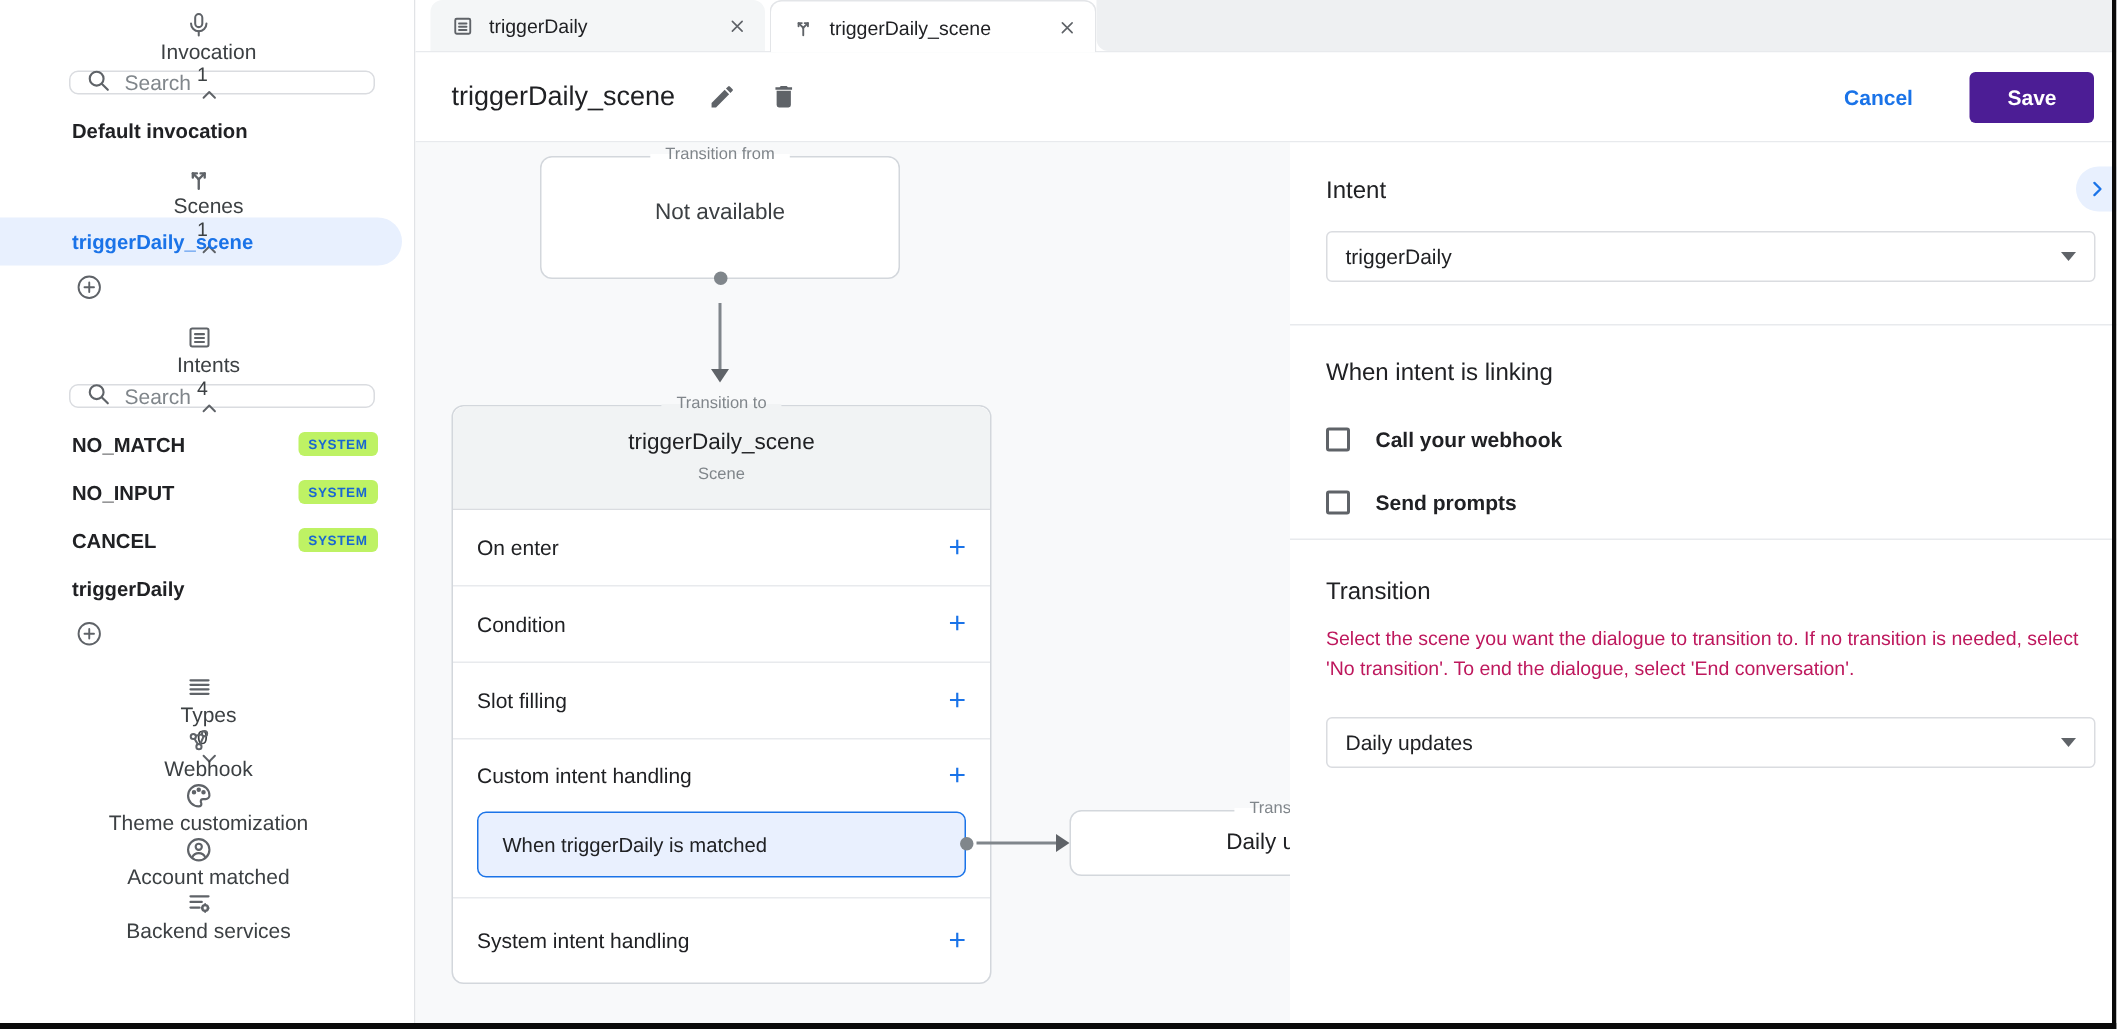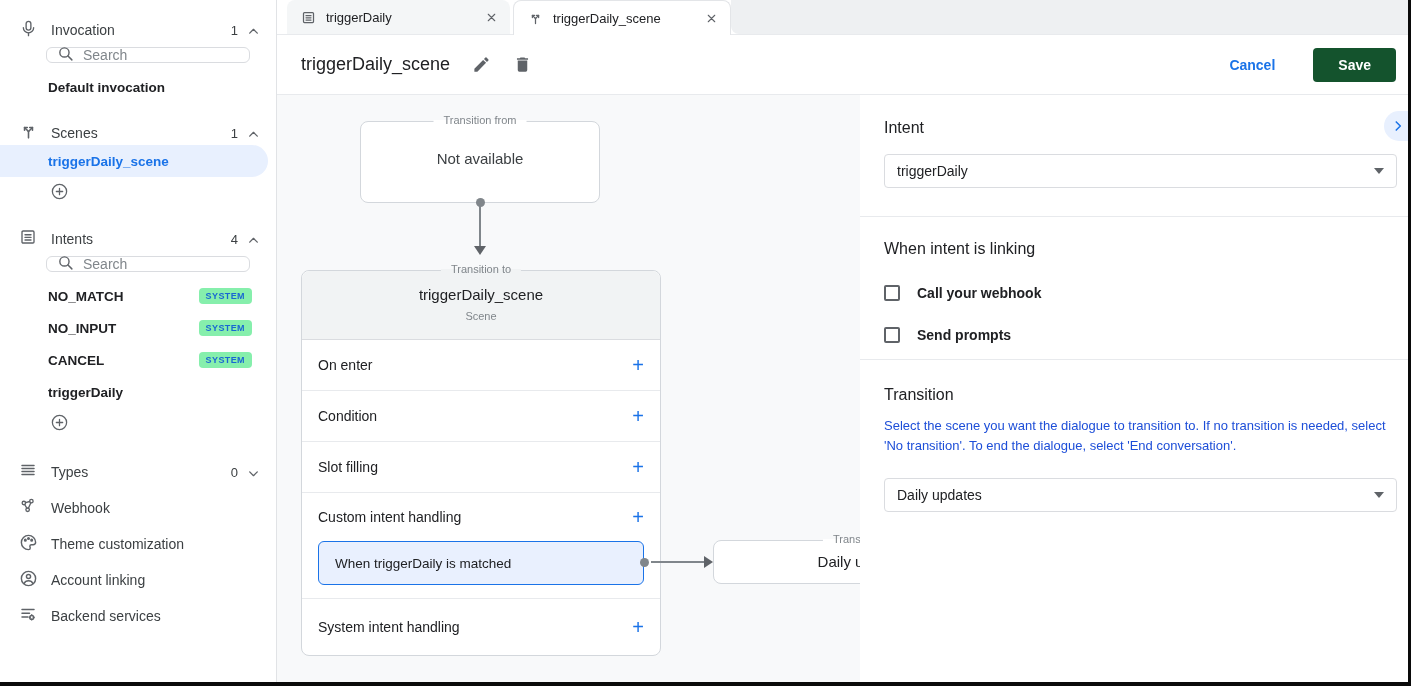--- a/index.html
+++ b/index.html
@@ -10,22 +10,22 @@
   }
   .app { position: absolute; inset: 0; display: flex; }
 
   
   .sidebar {
     width: 277px; min-width: 277px; height: 682px;
     border-right: 1px solid #e1e3e6; background: #fff;
     padding-top: 6px; overflow: hidden; font-size: 14px;
   }
   .sec-header {
-    display: flex; align-items: flex-end; height: 32px;
-    padding: 0 16px 0 18px; color: #3c4043; cursor: pointer;
+    display: flex; align-items: center; height: 32px;
+    padding: 0 16px 0 18px; color: #3c4043; cursor: pointer; flex-direction: column;
   }
   .sec-header .sicon { width: 20px; height: 20px; margin-right: 13px; flex: none; display:flex; align-items:center; justify-content:center; }
   .sec-label { flex: 1; color: #3c4043; }
   .sec-count { color: #3c4043; font-size: 13px; margin-right: 8px; }
   .chev { width: 14px; height: 14px; display: flex; align-items: center; justify-content: center; }
   .searchbox {
     margin: 9px 26px 8px 46px; height: 16px;
     border: 1px solid #dadce0; border-radius: 6px;
     display: flex; align-items: center; padding: 0 10px; gap: 9px; background: #fff;
   }
@@ -34,21 +34,21 @@
     height: 32px; display: flex; align-items: center;
     padding: 0 24px 0 48px; font-weight: bold; font-size: 13.5px;
     color: #202124; cursor: pointer;
   }
   .side-item.selected {
     background: #e8f0fe; color: #1a73e8; width: 268px;
     border-radius: 0 17px 17px 0;
   }
   .side-item .ilabel { flex: 1; }
   .badge {
-    background: #86efac; color: #1967d2; font-size: 9px; font-weight: bold;
+    background: #bef264; color: #1967d2; font-size: 9px; font-weight: bold;
     letter-spacing: 0.4px; padding: 3px 7px; border-radius: 4px;
   }
   .add-row { height: 32px; display: flex; align-items: center; padding-left: 50px; cursor: pointer; }
   .spacer4 { height: 4px; } .spacer6 { height: 6px; } .spacer8 { height: 8px; }
   svg.gicon { stroke: #5f6368; fill: none; stroke-width: 1.7; stroke-linecap: round; stroke-linejoin: round; }
   svg.gicon-fill { fill: #5f6368; stroke: none; }
 
   
   .main { flex: 1; display: flex; flex-direction: column; position: relative; }
 
@@ -74,37 +74,37 @@
     padding: 0 15px 0 24px; border-bottom: 1px solid #e8eaed;
   }
   .page-title { font-size: 18px; font-weight: normal; color: #202124; }
   .hicon { margin-left: 22px; cursor: pointer; display: flex; }
   .hspacer { flex: 1; }
   .btn-cancel {
     background: none; border: none; color: #1a73e8; font-size: 14px; font-weight: bold;
     font-family: inherit; cursor: pointer; margin-right: 38px;
   }
   .btn-save {
-    background: #14532d; color: #fff; border: none; border-radius: 4px;
+    background: #4c1d95; color: #fff; border: none; border-radius: 4px;
     font-size: 14px; font-weight: bold; font-family: inherit;
     padding: 9px 25px; cursor: pointer;
   }
 
   
   .workarea { flex: 1; display: flex; position: relative; height: 587px; }
 
   
   .canvas { width: 583px; min-width: 583px; background: #f8f9fa; position: relative; overflow: hidden; }
   .nodebox { position: absolute; background: #fff; border: 1px solid #d3d7dc; border-radius: 8px; }
   .legend {
     position: absolute; top: -8px; left: 50%; transform: translateX(-50%);
     font-size: 11px; color: #80868b; padding: 0 10px; white-space: nowrap;
     background: linear-gradient(#f8f9fa 50%, #ffffff 50%);
   }
-  .from-box { left: 83px; top: 26px; width: 240px; height: 82px; }
+  .from-box { left: 83px; top: 9px; width: 240px; height: 82px; }
   .from-box .nb-text { position: absolute; width: 100%; top: 28px; text-align: center; font-size: 15px; color: #3c4043; }
   .conn-dot { position: absolute; width: 9px; height: 9px; border-radius: 50%; background: #80868b; }
   .vline { position: absolute; left: 202px; top: 107px; width: 2px; height: 46px; background: #80868b; }
   .arrow-down {
     position: absolute; left: 197px; top: 151px; width: 0; height: 0;
     border-left: 6px solid transparent; border-right: 6px solid transparent; border-top: 9px solid #5f6368;
   }
   .scene-card { left: 24px; top: 175px; width: 360px; }
   .card-header {
     background: #f1f3f4; border-bottom: 1px solid #dadce0;
@@ -151,21 +151,21 @@
     margin-right: 2px;
   }
   .caret {
     width: 0; height: 0; border-left: 5px solid transparent; border-right: 5px solid transparent;
     border-top: 6px solid #5f6368;
   }
   .divider { border-top: 1px solid #e8eaed; margin: 0 -12px 0 -24px; }
   .cbrow { display: flex; align-items: center; gap: 17px; margin-bottom: 26px; cursor: pointer; }
   .checkbox { width: 16px; height: 16px; border: 2px solid #5f6368; border-radius: 2px; background: #fff; flex: none; }
   .cblabel { font-size: 14px; font-weight: bold; color: #202124; }
-  .panel-desc { font-size: 13px; color: #1d4ed8; line-height: 1.55; max-width: 512px; }
+  .panel-desc { font-size: 13px; color: #be185d; line-height: 1.55; max-width: 512px; }
 
   
   .edge-right { position: absolute; top: 0; right: 0; width: 3px; height: 686px; background: #0a0a0a; z-index: 50; }
   .edge-bottom { position: absolute; left: 0; bottom: 0; width: 1411px; height: 4px; background: #0a0a0a; z-index: 50; }
 </style>
 </head>
 <body>
 
 <div class="app">
 
@@ -326,21 +326,21 @@
     </div>
     <div class="spacer4"></div>
     <div class="sec-header">
       <span class="sicon">
         <svg class="gicon" width="19" height="19" viewBox="0 0 24 24" style="stroke-width:1.8">
             <circle cx="12" cy="12" r="9"></circle>
             <circle cx="12" cy="9.5" r="2.6"></circle>
             <path d="M6.5 18.4c1-2.4 3-3.6 5.5-3.6s4.5 1.2 5.5 3.6"></path>
           </svg>
       </span>
-      <span class="sec-label">Account linking</span>
+      <span class="sec-label">Account matched</span>
     </div>
     <div class="spacer4"></div>
     <div class="sec-header">
       <span class="sicon">
         <svg class="gicon" width="18" height="18" viewBox="0 0 24 24" style="stroke-width:2">
             <path d="M4 6h16M4 11h10M4 16h8"></path>
             <circle cx="17" cy="16.5" r="2.6"></circle>
             <path d="M17 12.8v1.2M17 18.9v1.2M13.8 16.5H15M19 16.5h1.2" style="stroke-width:1.6"></path>
           </svg>
       </span>

